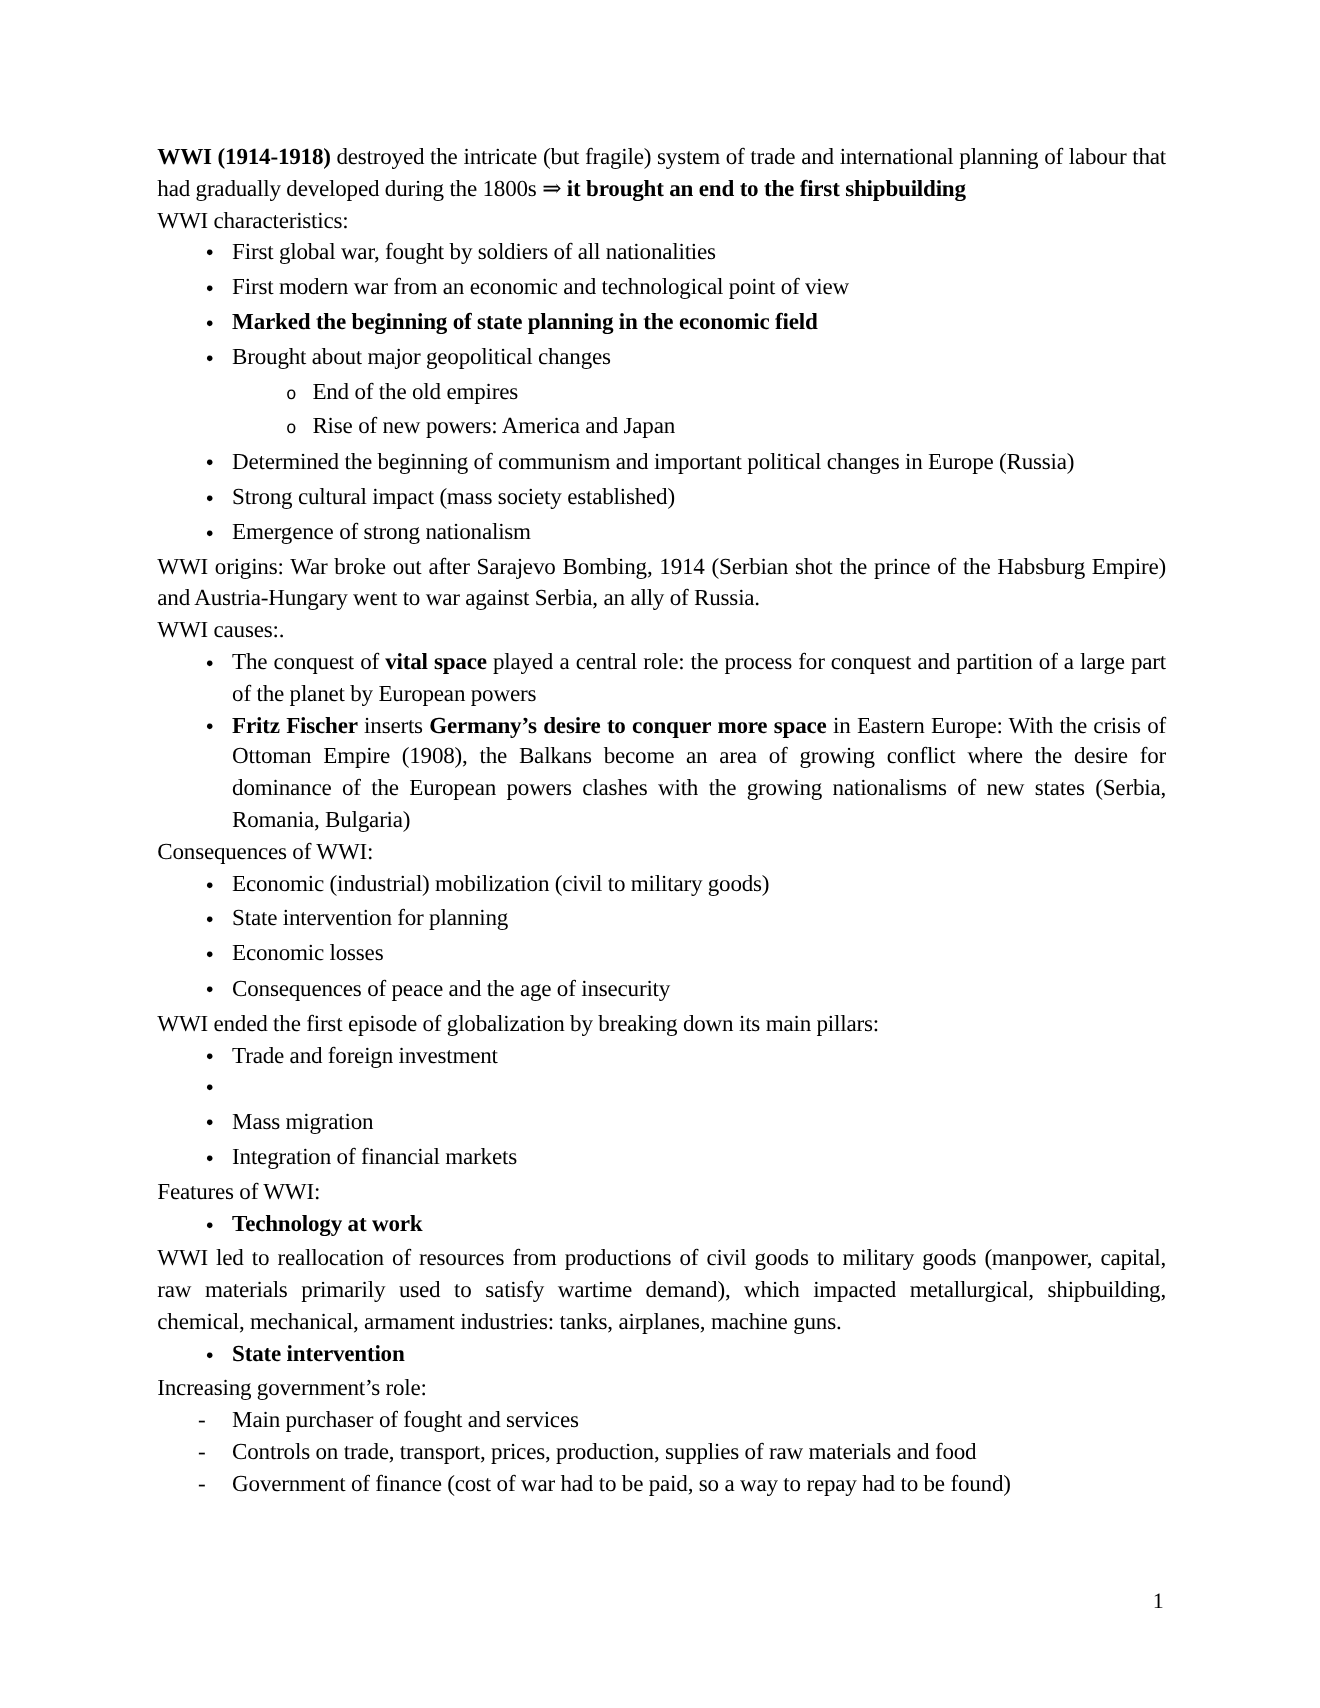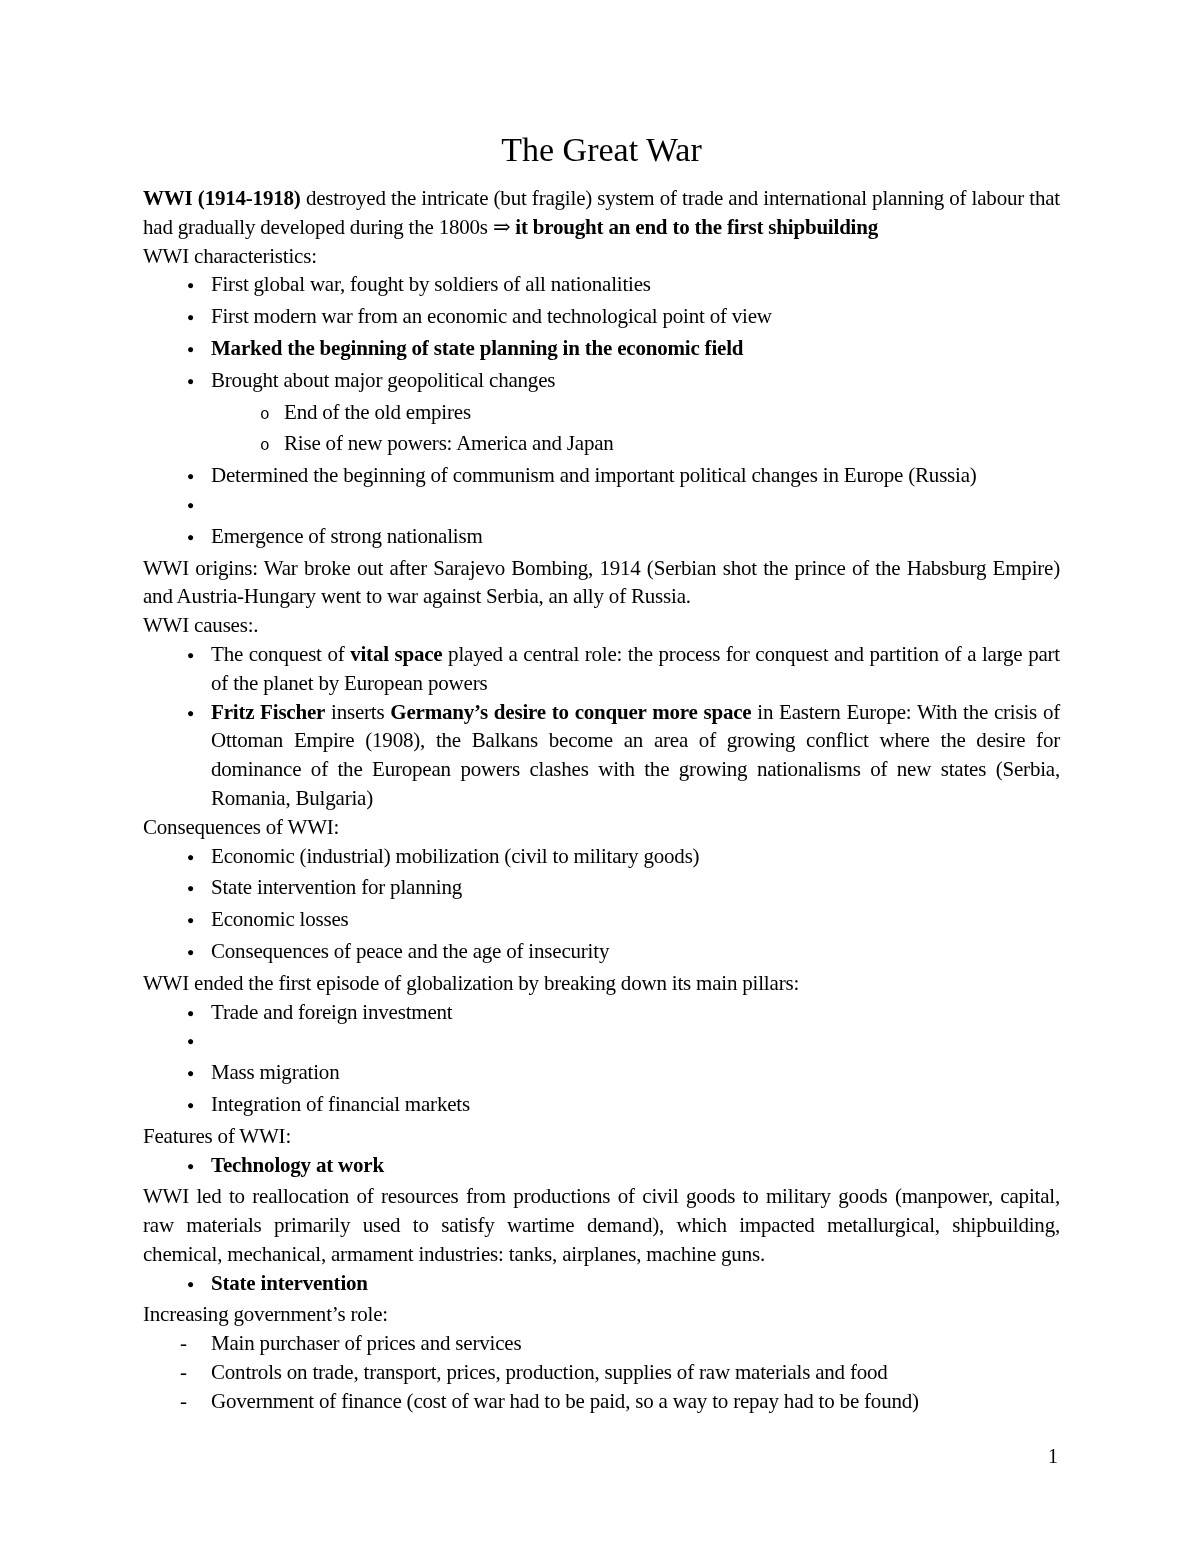--- a/index.html
+++ b/index.html
@@ -33,21 +33,20 @@
   .page-number {
     position: absolute; top: 1442px; right: 142px;
     font-size: 20px; line-height: 28px;
   }
 </style>
 </head>
 <body>
 
 <div class="page">
   <div class="content">
-    <h1 class="title">The Great War</h1>
     <div id="blocks">
         <p class="para"><span class="b">WWI (1914-1918)</span><span> destroyed the intricate (but fragile) system of trade and international planning of labour that had gradually developed during the 1800s ⇒ </span><span class="b">it brought an end to the first shipbuilding</span></p>
         <p class="para"><span class="u">WWI characteristics:</span></p>
         <div class="li bullet">
           <span class="marker">●</span>
           <span class="li-text"><span>First global war, fought by soldiers of all nationalities</span></span>
         </div>
         <div class="li bullet">
           <span class="marker">●</span>
           <span class="li-text"><span>First modern war from an economic and technological point of view</span></span>
@@ -67,20 +66,21 @@
         <div class="li sub-bullet">
           <span class="marker">o</span>
           <span class="li-text"><span>Rise of new powers: America and Japan</span></span>
         </div>
         <div class="li bullet">
           <span class="marker">●</span>
           <span class="li-text"><span>Determined the beginning of communism and important political changes in Europe (Russia)</span></span>
         </div>
         <div class="li bullet">
           <span class="marker">●</span>
+          <span class="li-text"><span>Strong cultural impact (mass society established)</span></span>
         </div>
         <div class="li bullet">
           <span class="marker">●</span>
           <span class="li-text"><span>Emergence of strong nationalism</span></span>
         </div>
         <p class="para"><span class="u">WWI origins: </span><span>War broke out after Sarajevo Bombing, 1914 (Serbian shot the prince of the Habsburg Empire) and Austria-Hungary went to war against Serbia, an ally of Russia.</span></p>
         <p class="para"><span class="u">WWI causes:</span><span>.</span></p>
         <div class="li bullet">
           <span class="marker">●</span>
           <span class="li-text"><span>The conquest of </span><span class="b">vital space</span><span> played a central role: the process for conquest and partition of a large part of the planet by European powers</span></span>
@@ -128,21 +128,21 @@
           <span class="li-text"><span class="b">Technology at work</span></span>
         </div>
         <p class="para"><span>WWI led to reallocation of resources from productions of civil goods to military goods (manpower, capital, raw materials primarily used to satisfy wartime demand), which impacted metallurgical, shipbuilding, chemical, mechanical, armament industries: tanks, airplanes, machine guns.</span></p>
         <div class="li bullet">
           <span class="marker">●</span>
           <span class="li-text"><span class="b">State intervention</span></span>
         </div>
         <p class="para"><span>Increasing government’s role:</span></p>
         <div class="li dash">
           <span class="marker">-</span>
-          <span class="li-text"><span>Main purchaser of prices and services</span></span>
+          <span class="li-text"><span>Main purchaser of fought and services</span></span>
         </div>
         <div class="li dash">
           <span class="marker">-</span>
           <span class="li-text"><span>Controls on trade, transport, prices, production, supplies of raw materials and food</span></span>
         </div>
         <div class="li dash">
           <span class="marker">-</span>
           <span class="li-text"><span>Government of finance (cost of war had to be paid, so a way to repay had to be found)</span></span>
         </div>
       </div>

